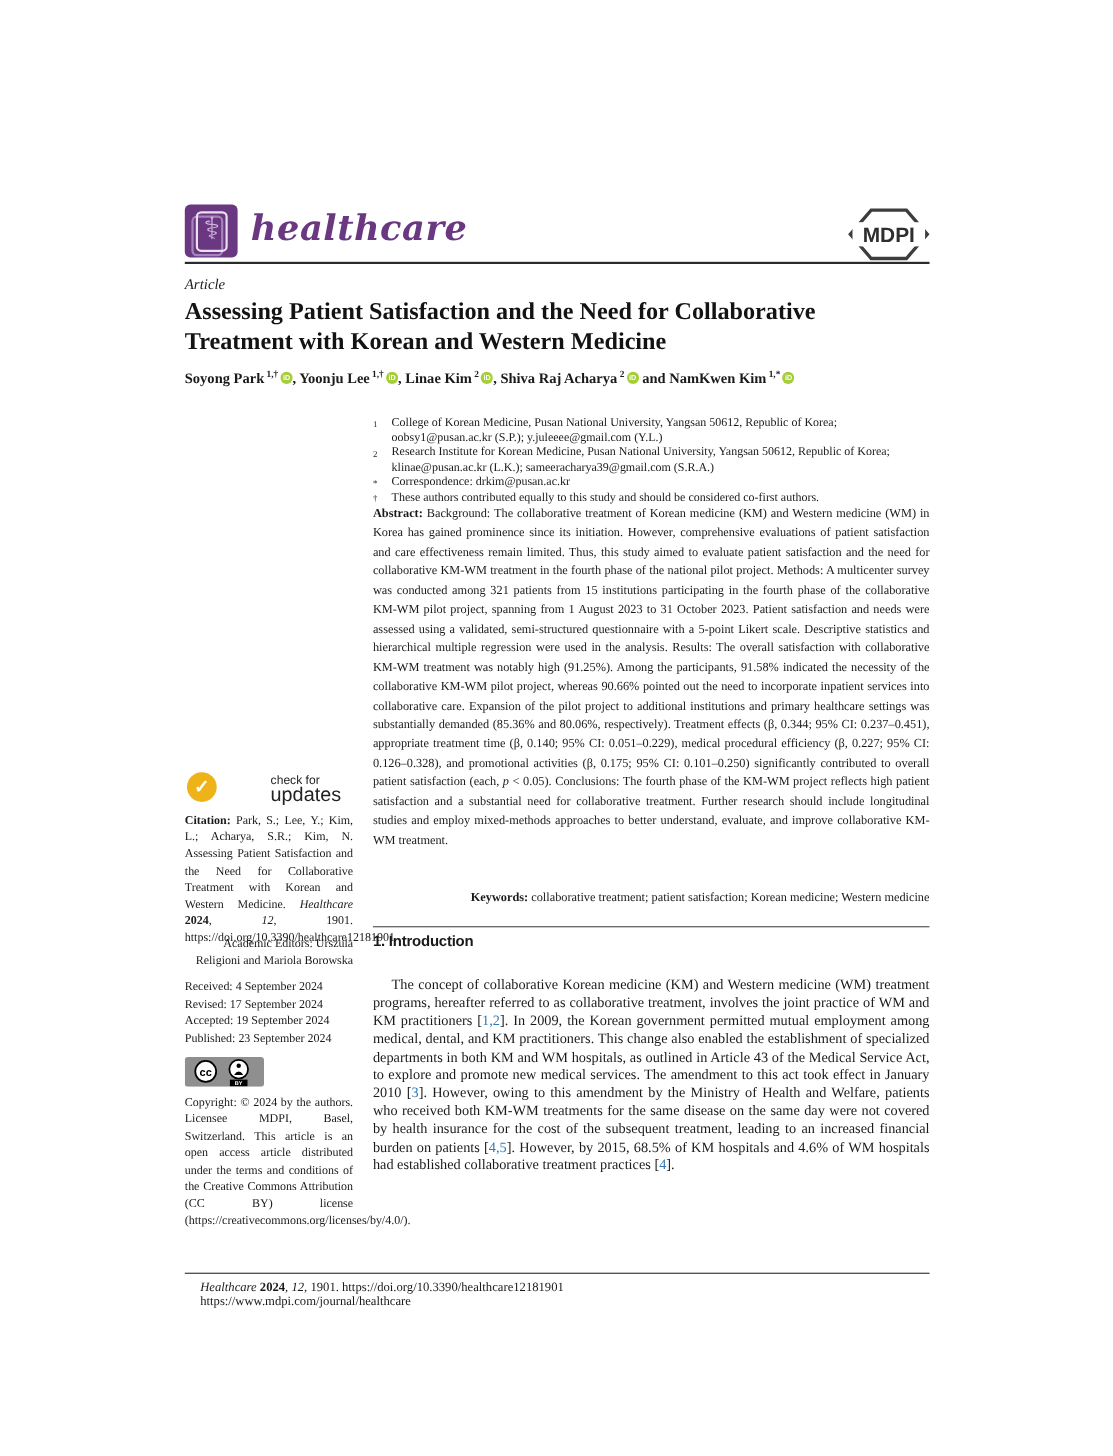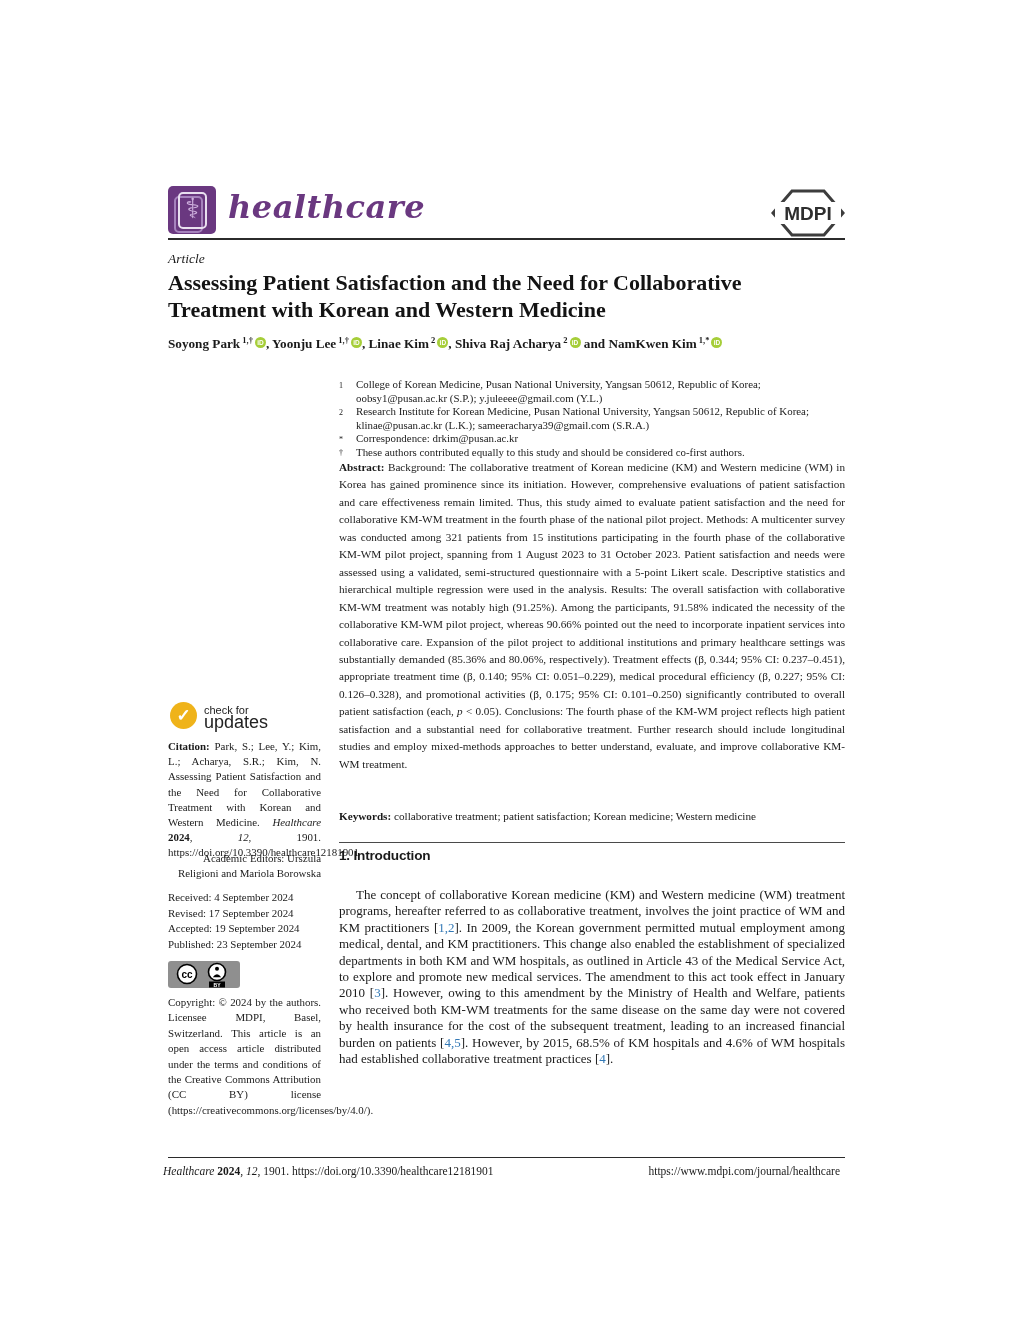--- a/index.html
+++ b/index.html
@@ -30,42 +30,42 @@
   .author-line sup{font-size:8.5px;font-weight:bold;}
   .orcid{display:inline-block;width:11px;height:11px;border-radius:50%;background:var(--orcid);color:#fff;
     font-family:"Liberation Sans",sans-serif;font-size:6.5px;font-weight:bold;line-height:11px;text-align:center;
     vertical-align:3px;margin-left:2px;}
   
   .affiliations{position:absolute;left:339px;top:378px;width:506px;font-size:10.9px;line-height:13.6px;}
   .aff-row{display:flex;}
   .aff-marker{flex:none;width:17px;font-size:8px;position:relative;top:0.5px;}
   .aff-text{flex:1;}
   .abstract{position:absolute;left:339px;top:459px;width:506px;font-size:11.2px;line-height:17.45px;text-align:justify;}
-  .keywords{position:absolute;left:339px;top:808px;width:506px;font-size:11.2px;line-height:17px;text-align:left;}
+  .keywords{position:absolute;left:339px;top:808px;width:506px;font-size:11.2px;line-height:17px;text-align:right;}
   .divider{position:absolute;left:339px;top:842px;width:506px;border-top:1.2px solid #4a4a4a;}
   .section-heading{position:absolute;left:339px;top:848px;font-size:13.6px;font-weight:bold;font-family:"Liberation Sans",sans-serif;letter-spacing:-0.2px;}
   .intro{position:absolute;left:339px;top:887px;width:506px;font-size:13px;line-height:16.4px;text-align:justify;}
   .intro p{margin:0;text-indent:17px;}
   .ref{color:var(--link);}
   
   .updates-badge{position:absolute;left:170px;top:702px;display:flex;align-items:center;gap:7px;cursor:pointer;
     font-family:"Liberation Sans",sans-serif;}
   .check-circle{width:27px;height:27px;border-radius:50%;background:var(--badge-yellow);color:#fff;
     font-size:17px;font-weight:bold;text-align:center;line-height:27px;}
-  .updates-text{font-size:11px;line-height:12px;color:#222;}
+  .updates-text{font-size:11px;line-height:12px;color:#222;margin-left:42px;}
   .updates-text .l2{font-weight:normal;font-size:18px;}
   .side-note{position:absolute;left:168px;width:153px;font-size:10.9px;line-height:15.2px;text-align:justify;}
   .citation-note{top:739px;}
   .editors-note{top:851px;text-align:right;}
   .history-note{top:890px;line-height:15.7px;text-align:left;}
   .cc-badge{position:absolute;left:168px;top:961px;cursor:pointer;}
   .copyright-note{top:995px;line-height:15.4px;}
   
   .footer-rule{position:absolute;left:168px;top:1157px;width:677px;border-top:1.6px solid var(--rule);}
-  .footer{position:absolute;left:163px;top:1165px;width:677px;display:flex;justify-content:space-between;font-size:11.5px;}
+  .footer{position:absolute;left:182px;top:1165px;width:677px;display:flex;justify-content:space-between;font-size:11.5px;flex-direction:column;}
 </style>
 </head>
 <body>
 
 <div class="page">
 
   <div class="logo-box">
     <div class="logo-book-shadow"></div>
     <div class="logo-book"></div>
     <div class="caduceus">⚕</div>

